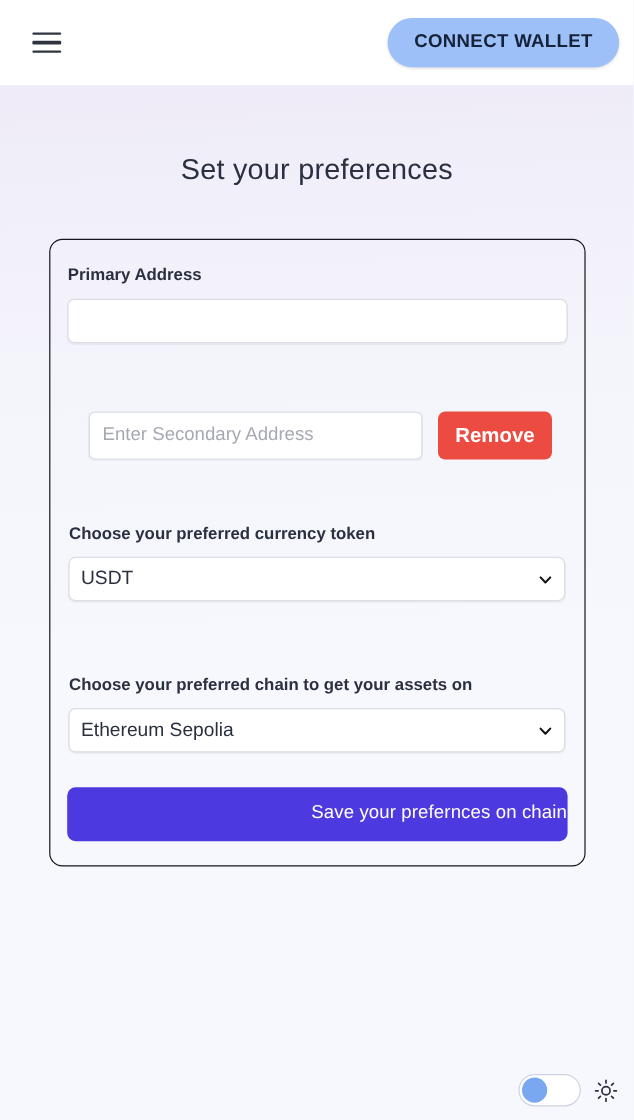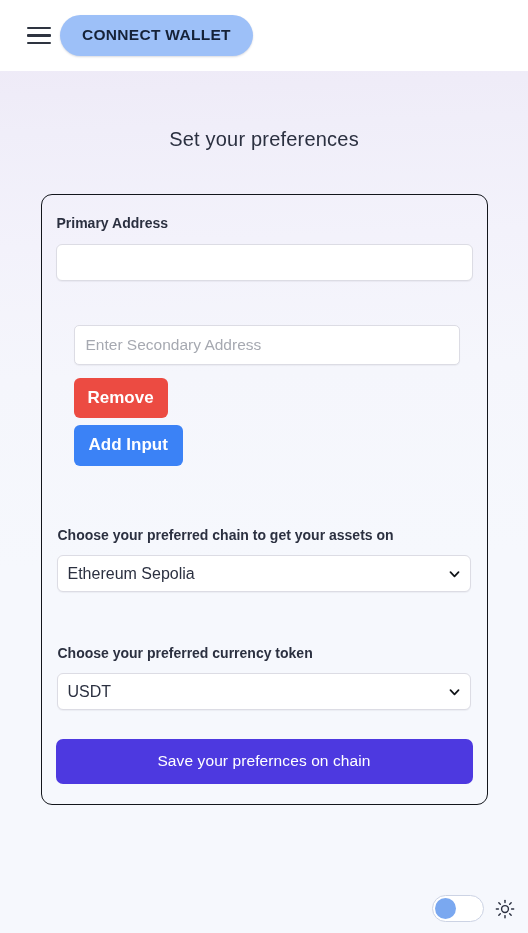--- a/index.html
+++ b/index.html
@@ -32,20 +32,21 @@
         #f6f8fd 100%);
   }
 
   
   .topbar {
     flex: 0 0 auto;
     height: 71px;
     background: #ffffff;
     display: flex;
     align-items: center;
+    justify-content: space-between;
     padding: 0 12px 0 18px;
   }
 
   .hamburger {
     width: 42px;
     height: 42px;
     border: none;
     background: transparent;
     display: flex;
     flex-direction: column;
@@ -83,21 +84,21 @@
     flex: 1 1 auto;
     position: relative;
     display: flex;
     flex-direction: column;
     align-items: center;
   }
 
   .page-title {
     margin: 0;
     padding-top: 57px;
-    font-size: 20px;
+    font-size: 24px;
     font-weight: 400;
     color: #2b3040;
     letter-spacing: 0.2px;
     text-align: left;
   }
 
   
   .card {
     margin-top: 43px;
     width: 447px;
@@ -129,38 +130,38 @@
     padding: 0 11px;
     outline: none;
     box-shadow: 0 1px 1px rgba(30,35,60,0.05);
   }
   .text-input::placeholder { color: #a9acb4; }
 
   .secondary-row {
     display: flex;
     align-items: flex-start;
     gap: 13px;
-    margin-top: 44px;
+    margin-top: 57px;
     padding: 0 13px 0 18px;
-    flex-direction: column;
   }
   .secondary-input {
     flex: 1 1 auto;
     height: 40px;
     margin-top: 0;
     border-radius: 5px;
     font-size: 15.5px;
   }
   .secondary-input::placeholder { color: #a6a9b1; font-size: 15.5px; }
 
   .btn {
     border: none;
     cursor: pointer;
     font-family: "Liberation Sans", sans-serif;
     color: #ffffff;
+    text-align: right;
   }
 
   .remove-btn {
     flex: 0 0 auto;
     background: #ec4b42;
     border-radius: 6px;
     font-size: 17px;
     font-weight: bold;
     padding: 0 14px;
     height: 40px;
@@ -285,41 +286,38 @@
 
       <div class="field-label">Primary Address</div>
 
       <input class="text-input" type="text" placeholder="" style="">
 
       <div class="secondary-row">
         <input class="text-input secondary-input" type="text" placeholder="Enter Secondary Address" style="">
         <button class="btn remove-btn">Remove</button>
       </div>
 
-      <div class="add-row">
-        <button class="btn add-btn">Add Input</button>
-      </div>
-
-      <div class="section section-chain">
-        <div class="field-label">Choose your preferred chain to get your assets on</div>
+
+      <div class="section">
+        <div class="field-label">Choose your preferred currency token</div>
         <div class="select-wrap">
           <select class="select">
-            <option>Ethereum Sepolia</option>
+            <option>USDT</option>
           </select>
           <svg class="chevron" viewBox="0 0 12 12">
             <path d="M1.6 4 L6 8.6 L10.4 4" fill="none" stroke="#111418" stroke-width="1.9" stroke-linecap="round" stroke-linejoin="round"></path>
           </svg>
         </div>
       </div>
 
-      <div class="section">
-        <div class="field-label">Choose your preferred currency token</div>
+      <div class="section section-chain">
+        <div class="field-label">Choose your preferred chain to get your assets on</div>
         <div class="select-wrap">
           <select class="select">
-            <option>USDT</option>
+            <option>Ethereum Sepolia</option>
           </select>
           <svg class="chevron" viewBox="0 0 12 12">
             <path d="M1.6 4 L6 8.6 L10.4 4" fill="none" stroke="#111418" stroke-width="1.9" stroke-linecap="round" stroke-linejoin="round"></path>
           </svg>
         </div>
       </div>
 
       <button class="btn save-btn">Save your prefernces on chain</button>
     </div>
 

